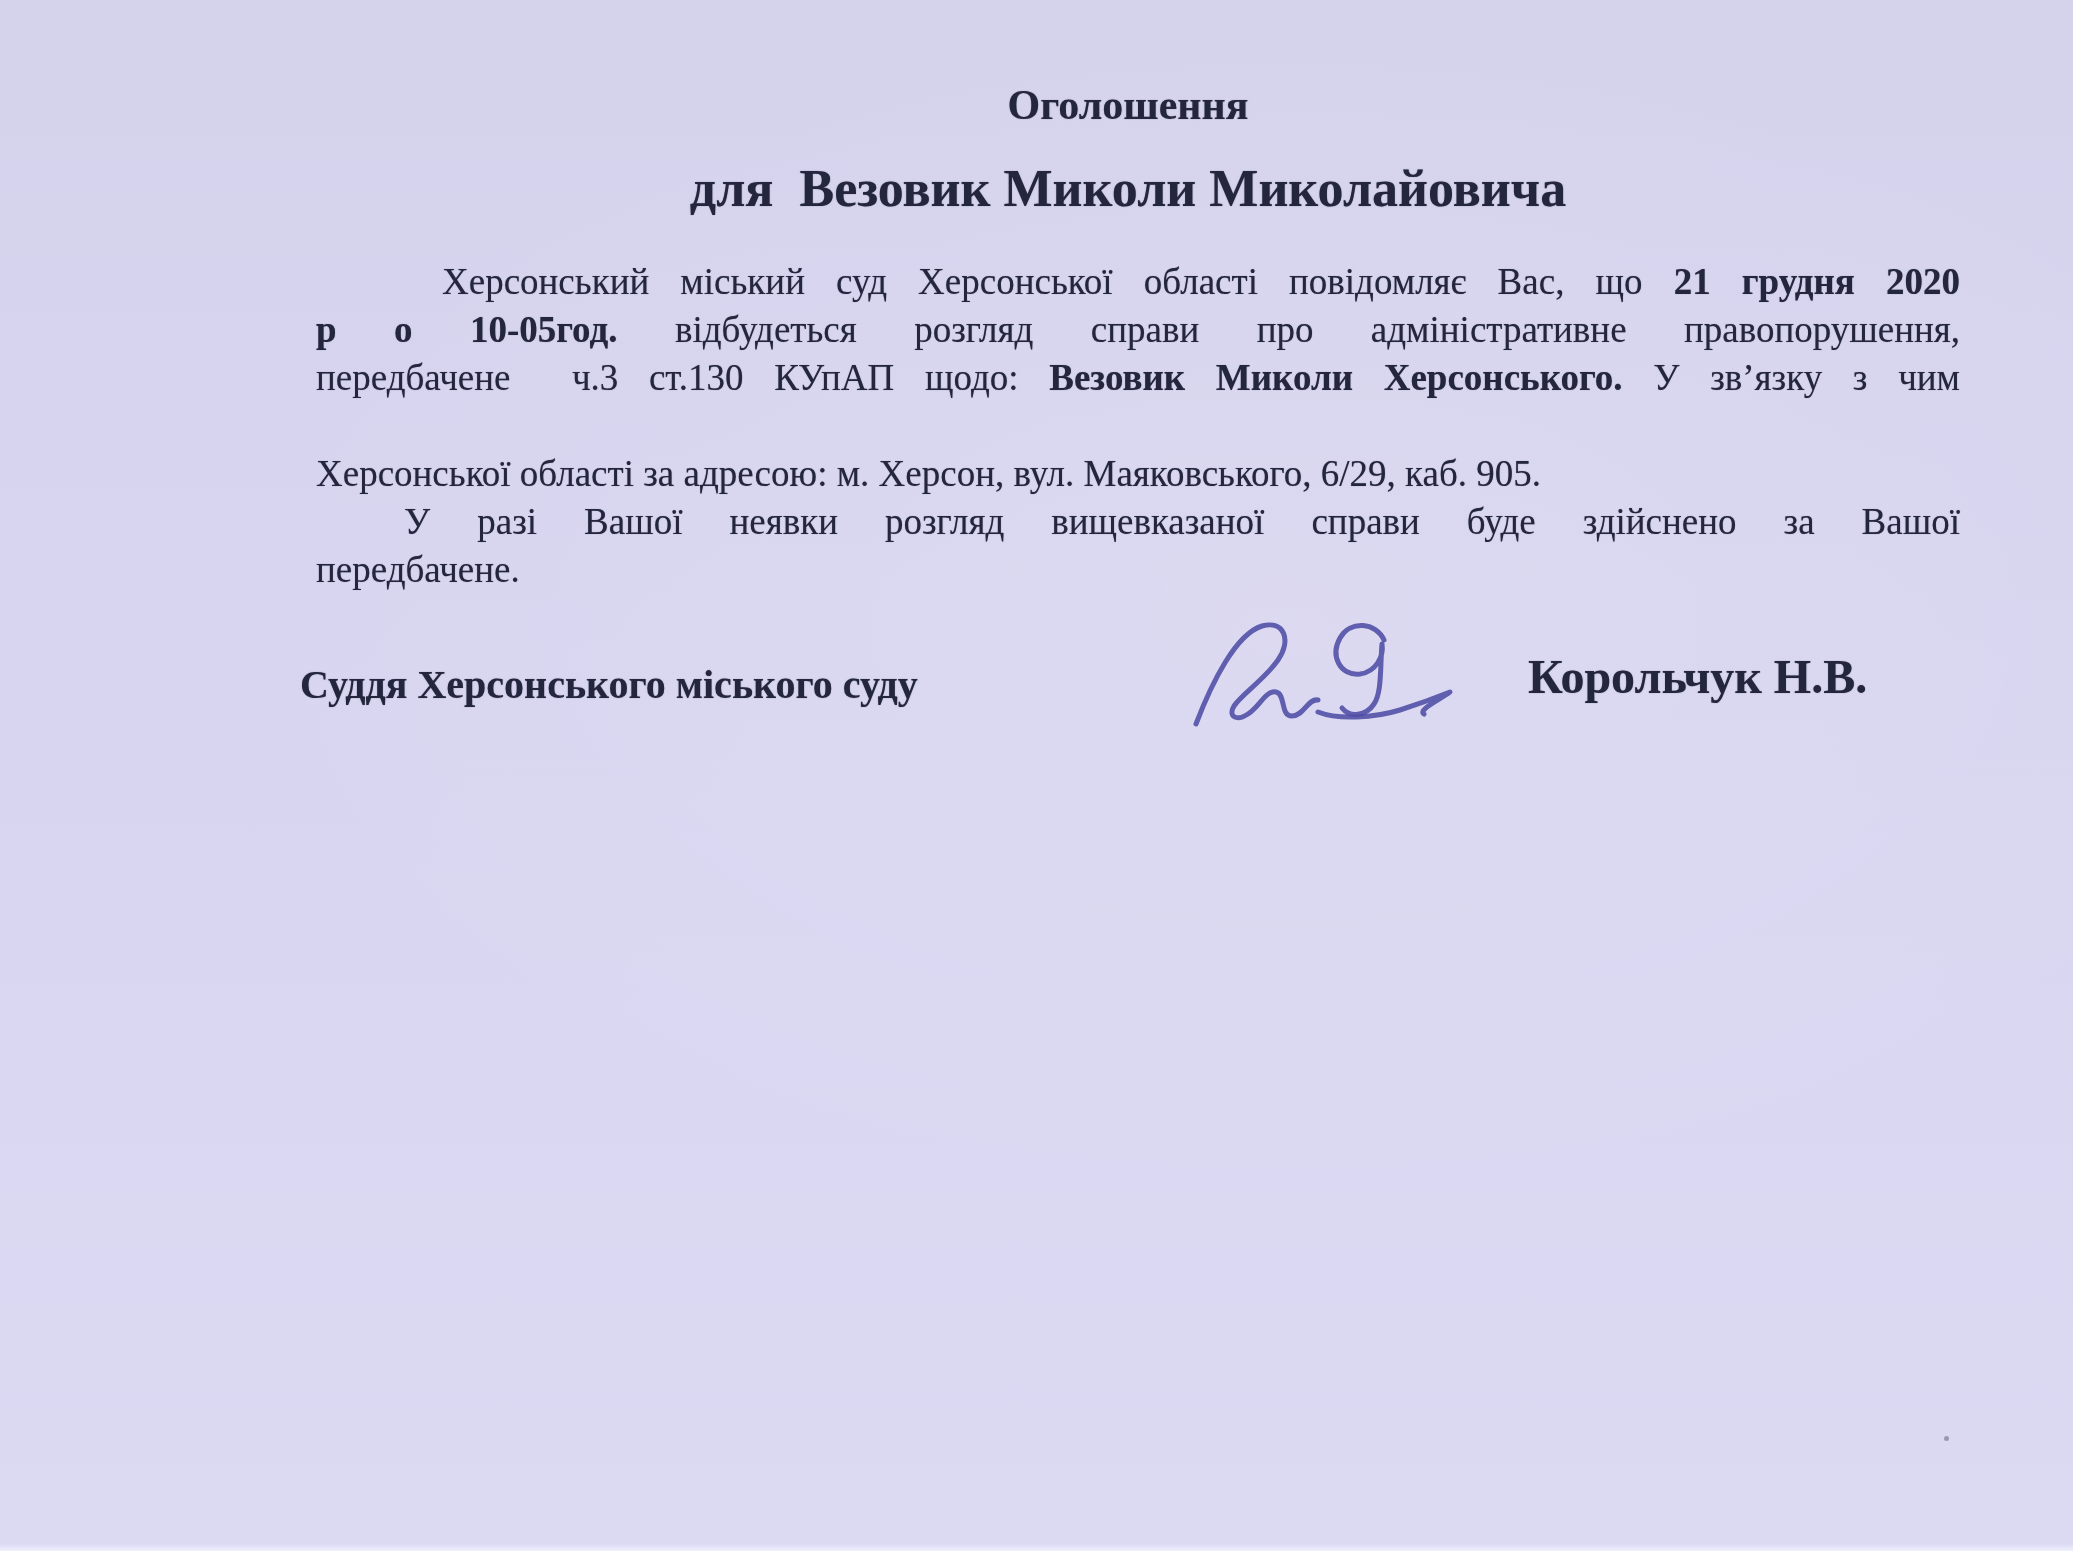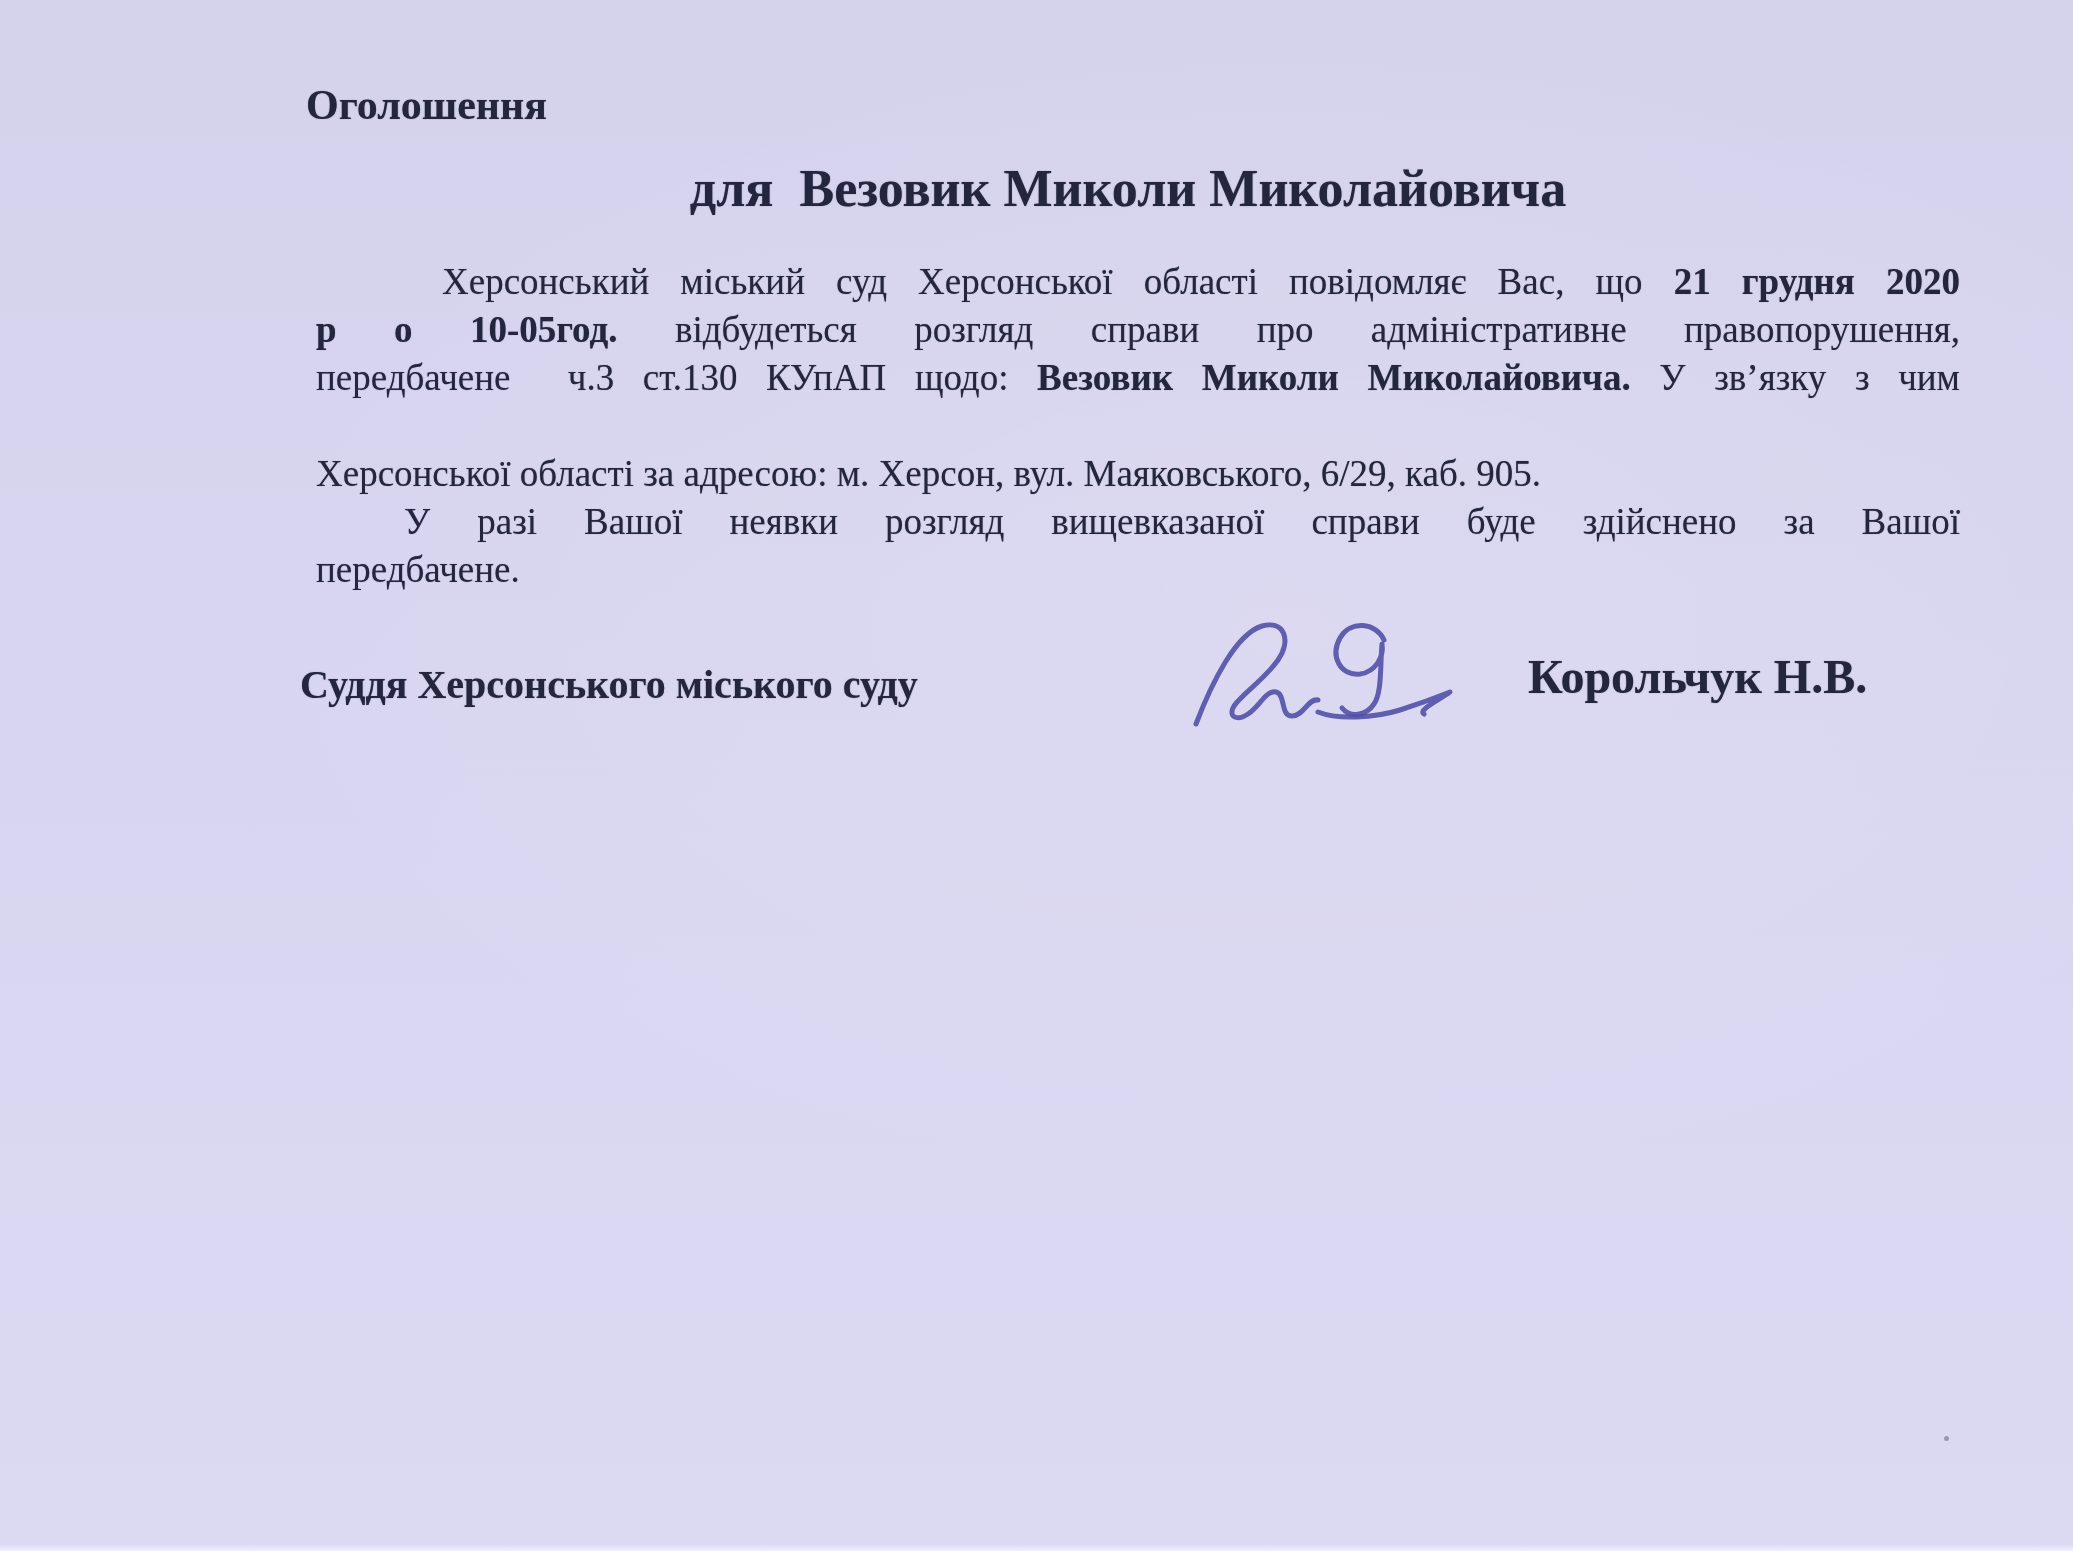--- a/index.html
+++ b/index.html
@@ -10,21 +10,21 @@
     overflow: hidden;
     background:
       radial-gradient(1600px 900px at 62% 40%, rgba(255,255,255,0.10), rgba(255,255,255,0) 70%),
       linear-gradient(180deg, var(--paper-bg-top) 0%, var(--paper-bg) 45%, var(--paper-bg-bottom) 100%);
     font-family: "Liberation Serif", "DejaVu Serif", serif;
     color: var(--ink);
   }
   .textblock { position: absolute; left: 306px; width: 1644px; }
   .doc-title {
     top: 80px;
-    text-align: left;
+    text-align: center;
     font-weight: 700;
     font-size: 42px;
     line-height: 50px;
     white-space: pre-wrap;
     text-shadow: 0 0 1.2px rgba(38,42,78,0.45);
   }
   .doc-subtitle {
     top: 164px;
     text-align: center;
     font-weight: 700;
@@ -109,21 +109,21 @@
 <body>
 
 <div class="page">
 
   <div class="textblock doc-title">Оголошення</div>
 
   <div class="textblock doc-subtitle">для  Везовик Миколи Миколайовича</div>
 
   <div class="line l1 just indent-first"><span>Херсонський міський суд Херсонської області повідомляє Вас, що </span><b>21 грудня 2020</b></div>
   <div class="line l2 just"><b>р о 10-05год.</b><span> відбудеться розгляд справи про адміністративне правопорушення,</span></div>
-  <div class="line l3 just"><span>передбачене  ч.3 ст.130 КУпАП щодо: </span><b>Везовик Миколи Миколайовича.</b><span> У зв’язку з чим</span></div>
+  <div class="line l3 just"><span>передбачене  ч.3 ст.130 КУпАП щодо: </span><b>Везовик Миколи Херсонського.</b><span> У зв’язку з чим</span></div>
   <div class="line l5 last-left"><span>Херсонської області за адресою: м. Херсон, вул. Маяковського, 6/29, каб. 905.</span></div>
   <div class="line l6 just indent-para2"><span>У разі Вашої неявки розгляд вищевказаної справи буде здійснено за Вашої</span></div>
   <div class="line l7 last-left"><span>передбачене.</span></div>
 
   <div class="sig-role">Суддя Херсонського міського суду</div>
 
   <svg class="sig-scribble" viewBox="0 0 290 170" aria-hidden="true">
     <path d="M 18,128 C 34,86 58,38 84,30 C 106,24 114,44 100,64 C 86,84 64,98 56,110 C 50,120 58,126 70,118 C 82,110 88,94 98,96 C 108,98 102,120 114,120 C 126,120 130,102 140,104"></path>
     <path d="M 206,44 C 198,26 172,24 162,42 C 152,60 162,80 182,78 C 198,76 206,60 204,48 C 202,72 204,96 196,108 C 188,120 172,122 164,112"></path>
     <path d="M 140,116 C 160,124 196,122 222,114 C 244,107 262,100 272,96 C 258,106 240,114 246,118"></path>

